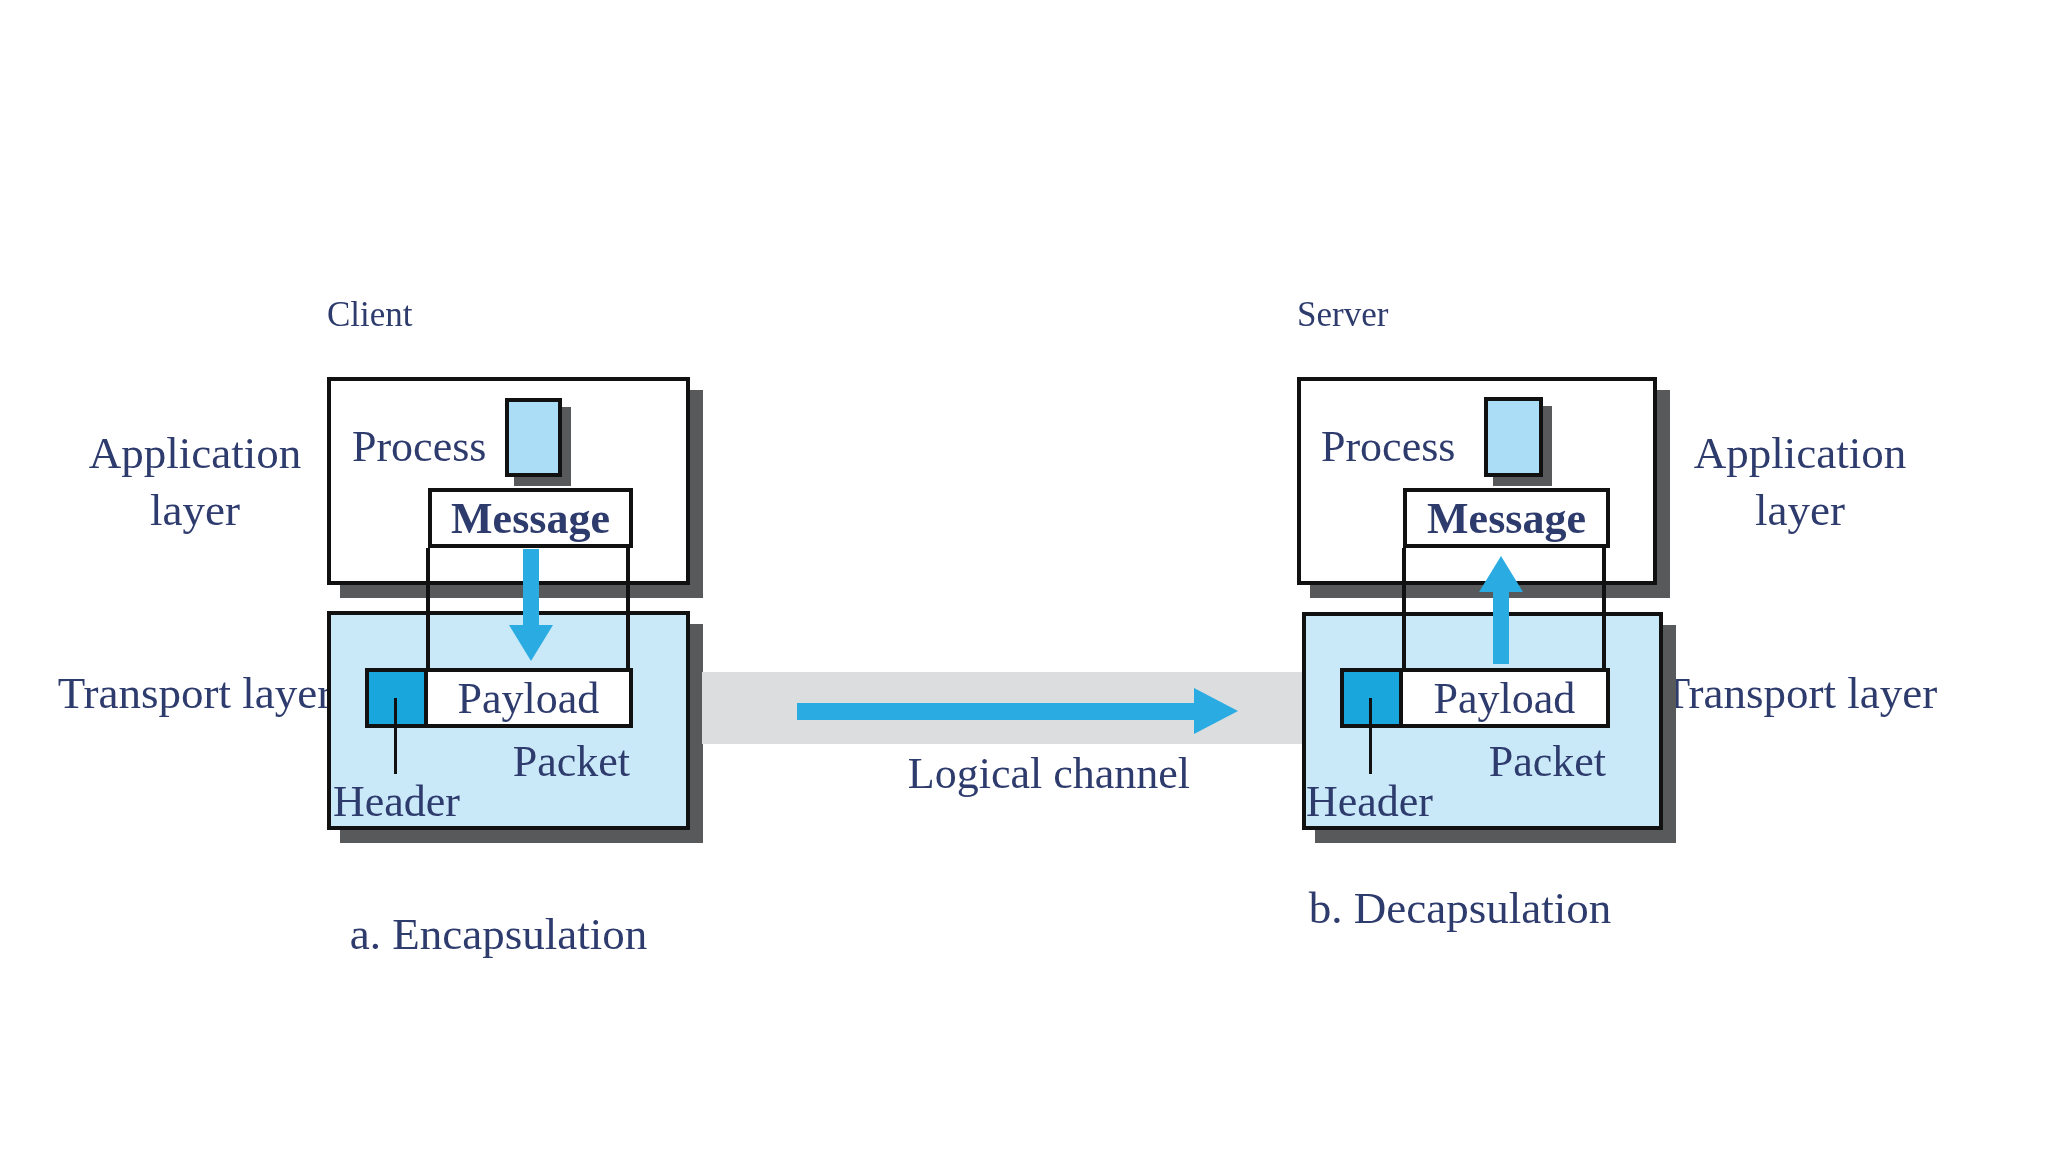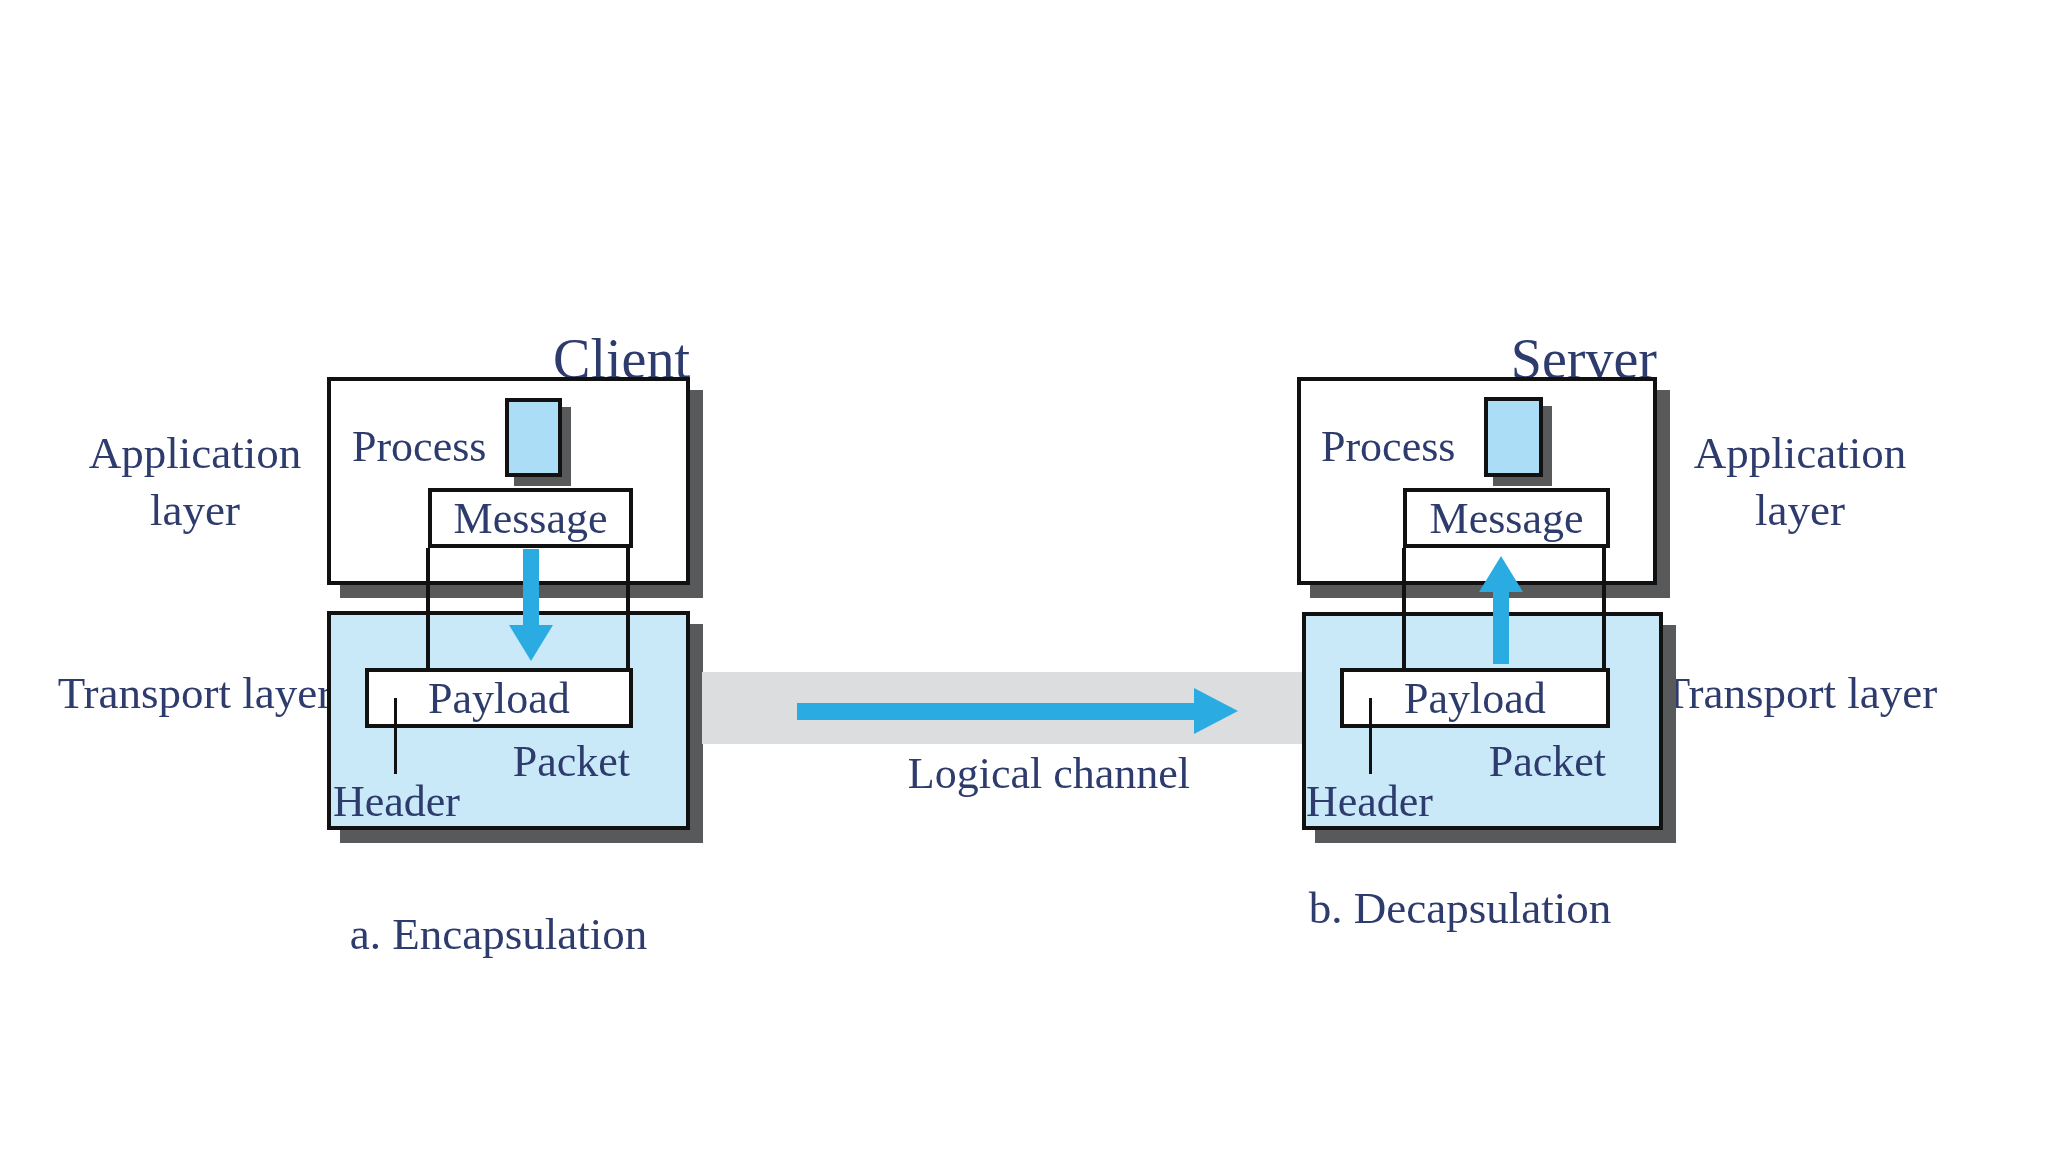--- a/index.html
+++ b/index.html
@@ -13,21 +13,21 @@
     --shadow:#58595b;
     --box-fill:#ffffff;
   }
   *{box-sizing:border-box;margin:0;padding:0;}
   html,body{background:#ffffff;}
   .stage{
     position:relative;width:2048px;height:1152px;background:#ffffff;overflow:hidden;
     font-family:"Liberation Serif","DejaVu Serif",serif;color:var(--ink);
   }
   .abs{position:absolute;}
-  .t-title{font-size:56px;text-align:right;margin-top:32px;}
+  .t-title{font-size:35px;text-align:left;}
   .t-side{font-size:45px;line-height:1.27;text-align:center;}
   .t-caption{font-size:45px;text-align:center;}
   .t-inner{font-size:44px;}
   .center{text-align:right;}
 
   
   .appbox{
     background:var(--box-fill);border:4px solid var(--line);
     box-shadow:13px 13px 0 0 var(--shadow);
   }
@@ -50,28 +50,28 @@
   .procsq.client{left:174px;top:17px;width:57px;height:79px;}
   .procsq.server{left:183px;top:16px;width:59px;height:80px;}
 
   .proclabel{top:40px;}
   .proclabel.client{left:21px;}
   .proclabel.server{left:20px;}
 
   
   .msgbox{
     background:var(--box-fill);border:4px solid var(--line);
-    display:flex;align-items:center;justify-content:center;
+    display:flex;align-items:center;justify-content:center;font-weight:bold;
   }
   .msgbox.client{left:97px;top:107px;width:205px;height:60px;}
   .msgbox.server{left:102px;top:107px;width:207px;height:60px;}
 
   
   .packet{
-    background:var(--box-fill);border:4px solid var(--line);display:flex;flex-direction:column;
+    background:var(--box-fill);border:4px solid var(--line);display:flex;
   }
   .packet.client{left:365px;top:668px;width:268px;height:60px;}
   .packet.server{left:1340px;top:668px;width:270px;height:60px;}
   .pkt-header{width:59px;background:var(--header-fill);border-right:4px solid var(--line);}
   .pkt-payload{flex:1;display:flex;align-items:center;justify-content:center;}
 
   
   .vline{width:4px;background:var(--line);}
   .pline{width:3px;background:var(--line);}
 

